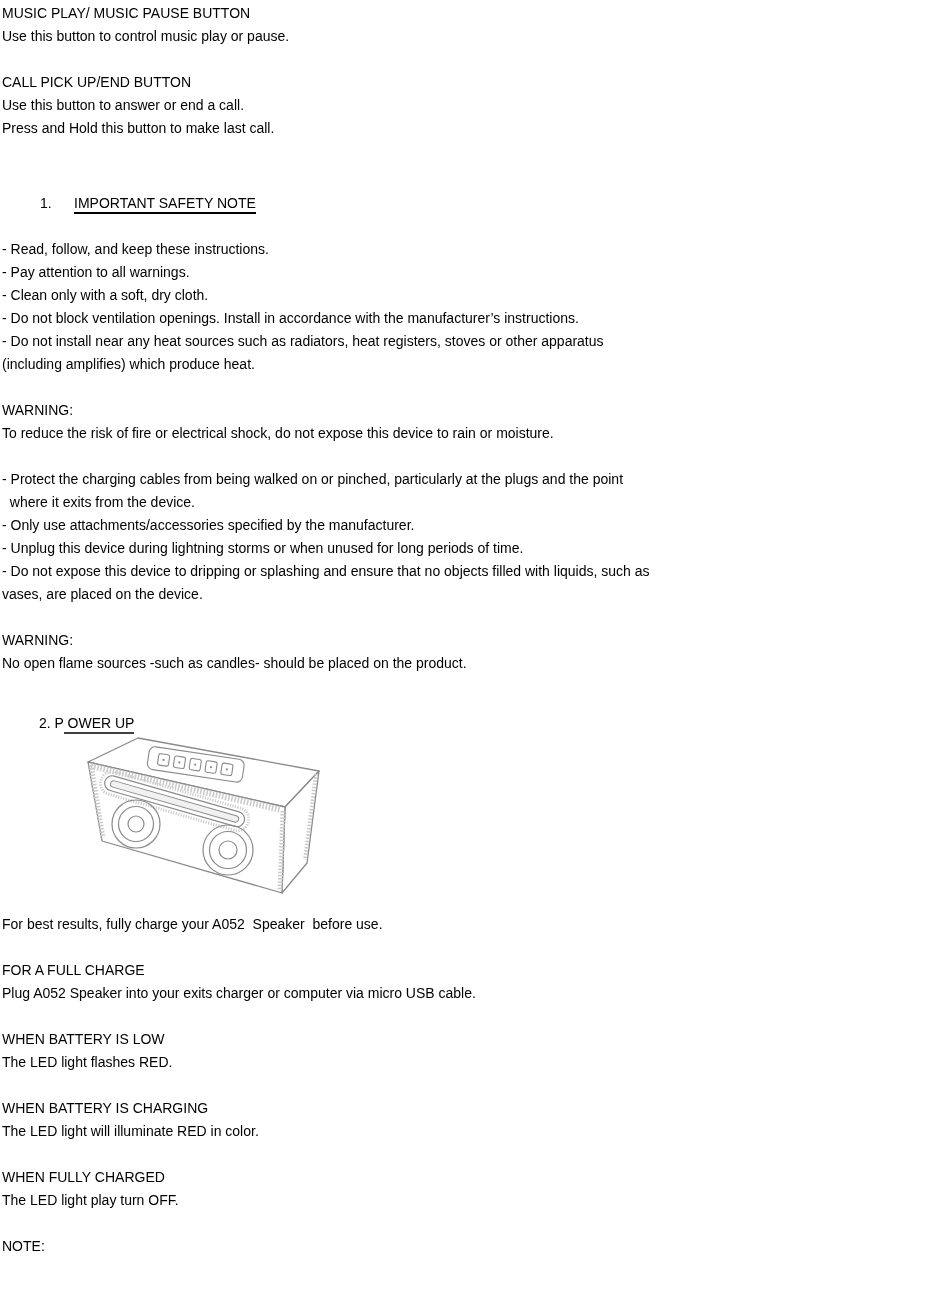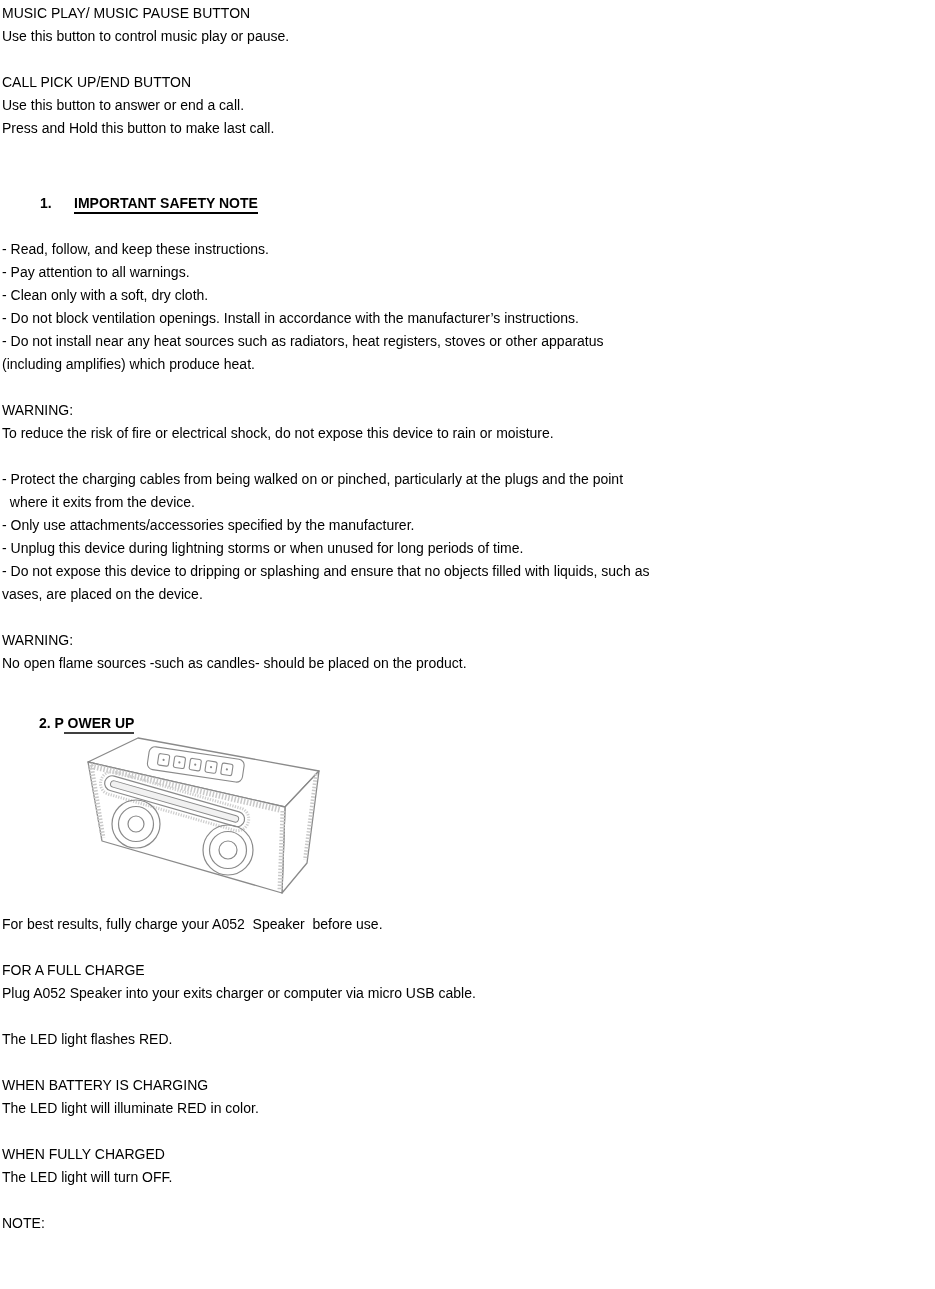--- a/index.html
+++ b/index.html
@@ -10,21 +10,21 @@
     box-sizing: border-box;
     padding: 2px 4px 0 2px;
     overflow: hidden;
     background: #ffffff;
     color: #000000;
     font-family: "Liberation Sans", sans-serif;
     font-size: 14px;
     line-height: 23px;
   }
   .ln { white-space: pre; min-height: 23px; }
-  .heading { font-weight: bold; }
+  .heading { font-weight: normal; }
   .h1 { margin-top: 6px; }
   .h1 .h-num { display: inline-block; margin-left: 38px; width: 34px; }
   .h1 .h-title { border-bottom: 2px solid #000; padding-bottom: 1px; }
   .h2 { margin-top: 14px; margin-left: 37px; }
   .h2 .h2-u { border-bottom: 2px solid #404040; padding-bottom: 1px; }
   .figure { height: 178px; margin-left: 72px; }
   .figure svg { display: block; }
 </style>
 </head>
 <body>
@@ -120,23 +120,24 @@
         <circle cx="154" cy="115" r="9"></circle>
       </g>
     </svg>
   </div>
 
   <div class="ln">For best results, fully charge your A052  Speaker  before use.</div>
   <div class="ln"></div>
   <div class="ln">FOR A FULL CHARGE</div>
   <div class="ln">Plug A052 Speaker into your exits charger or computer via micro USB cable.</div>
   <div class="ln"></div>
+  <div class="ln">WHEN BATTERY IS LOW</div>
   <div class="ln">The LED light flashes RED.</div>
   <div class="ln"></div>
   <div class="ln">WHEN BATTERY IS CHARGING</div>
   <div class="ln">The LED light will illuminate RED in color.</div>
   <div class="ln"></div>
   <div class="ln">WHEN FULLY CHARGED</div>
-  <div class="ln">The LED light will turn OFF.</div>
+  <div class="ln">The LED light play turn OFF.</div>
   <div class="ln"></div>
   <div class="ln">NOTE:</div>
 
 </div>
 
 </body></html>

